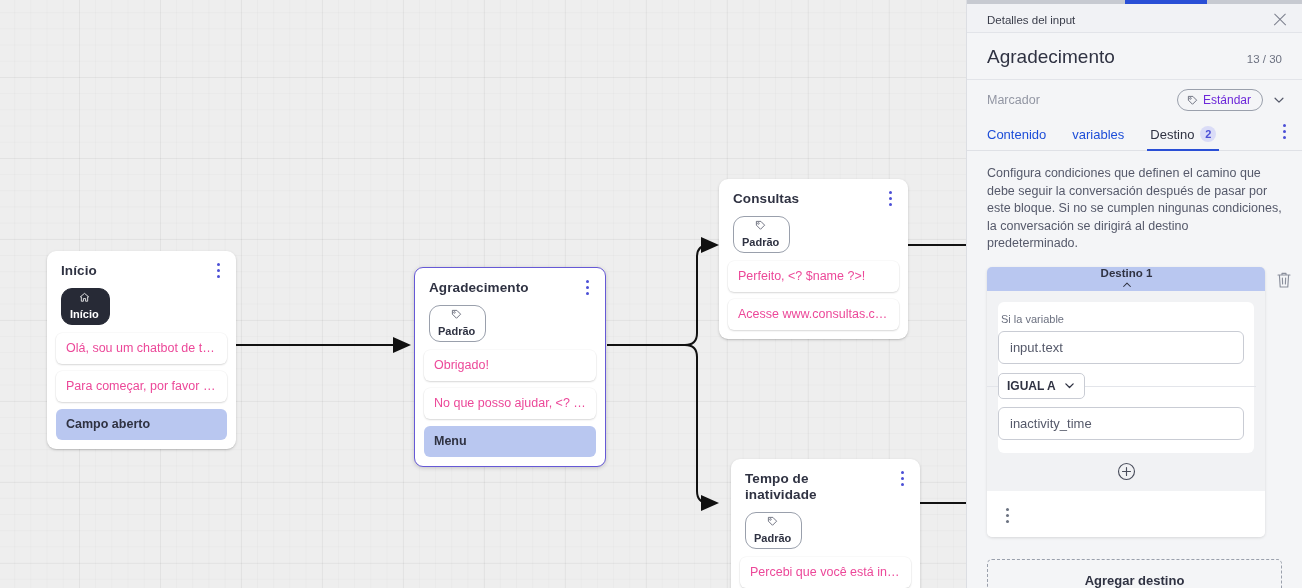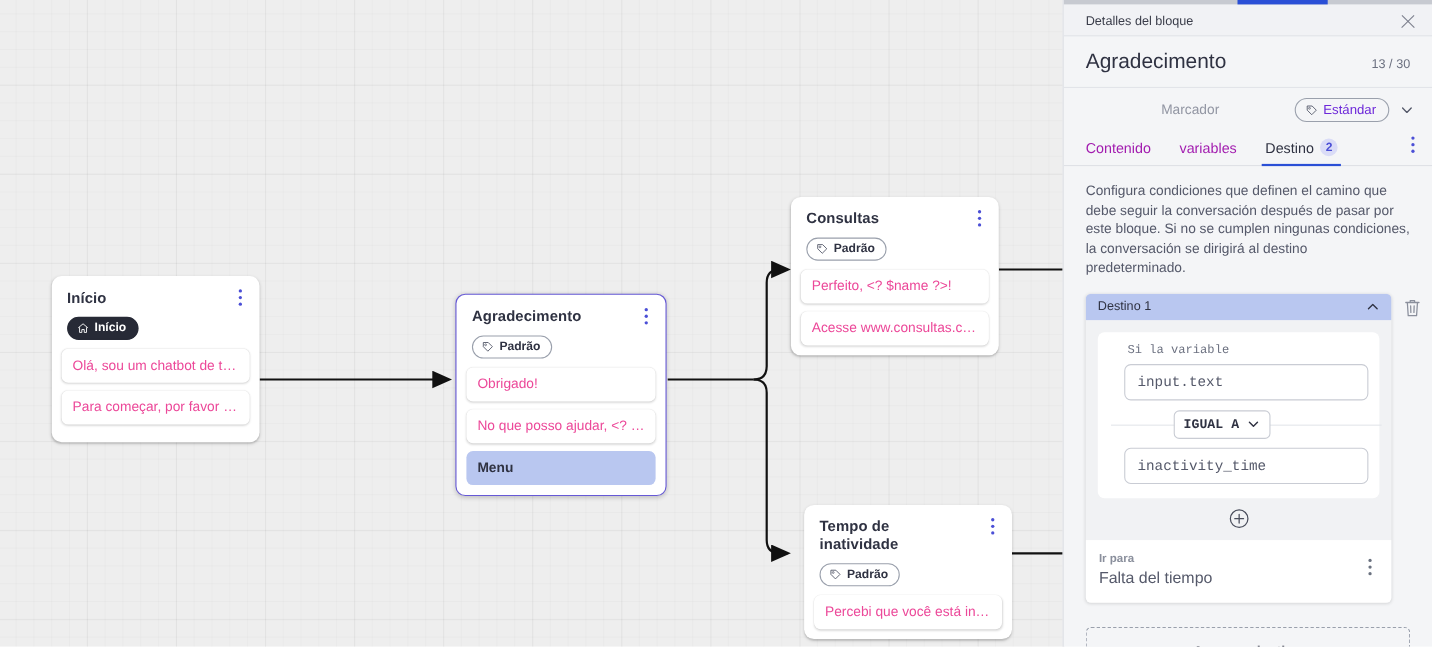--- a/index.html
+++ b/index.html
@@ -77,20 +77,21 @@
   .tag {
     display: inline-flex;
     align-items: center;
     gap: 5px;
     margin-top: 9px;
     padding: 3px 10px 3px 8px;
     border-radius: 11px;
     font-size: 11px;
     font-weight: 600;
     line-height: 13px;
+    flex-direction: column;
   }
   .tag.default {
     border: 1px solid #9aa0ac;
     color: #2f3242;
     background: #fff;
   }
   .tag.start {
     background: #272a36;
     color: #ffffff;
     border: 1px solid #272a36;
@@ -182,21 +183,20 @@
     color: #2f3242;
     flex: 1;
     font-weight: 400;
   }
   .counter { font-size: 11.5px; color: #6c7180; }
 
   .marcador-row {
     display: flex;
     align-items: center;
     padding: 9px 16px 9px 20px;
-    text-align: center;
   }
   .marcador-label { font-size: 12.5px; color: #9296a3; flex: 1; }
   .pill {
     display: inline-flex;
     align-items: center;
     gap: 5px;
     border: 1px solid #9aa0ac;
     border-radius: 12px;
     padding: 3px 11px 3px 9px;
     font-size: 12px;
@@ -213,21 +213,21 @@
   .tabs {
     display: flex;
     align-items: flex-end;
     padding: 0 12px 0 20px;
     border-bottom: 1px solid #dfe1e6;
     height: 31px;
     position: relative;
   }
   .tab {
     font-size: 13px;
-    color: #a21caf;
+    color: #1d4ed8;
     padding: 0 0 8px 0;
     margin-right: 26px;
     cursor: pointer;
     display: flex; align-items: center; gap: 6px;
     position: relative;
   }
   .tab.active { color: #2f3242; }
   .tab.active:after {
     content:"";
     position:absolute;
@@ -260,39 +260,39 @@
     width: 278px;
     overflow: hidden;
   }
   .dest-header {
     background: #b9c7f0;
     height: 24px;
     display: flex;
     align-items: center;
     padding: 0 10px 0 11px;
     font-size: 11.5px;
-    font-weight: 400;
-    color: #2f3242;
-    cursor: pointer;
+    font-weight: 700;
+    color: #2f3242;
+    cursor: pointer;
+    flex-direction: column;
   }
   .dest-header .lbl { flex: 1; }
   .trash {
     position: absolute;
     right: -6px; top: 4px;
     width: 16px; height: 18px;
     cursor: pointer;
   }
 
   .cond-box {
     background: #ffffff;
     border-radius: 6px;
     margin: 11px 11px 0 11px;
-    padding: 11px 10px 13px 24px;
-    position: relative;
-    font-family: Liberation Mono, monospace;
+    padding: 11px 10px 13px 0;
+    position: relative;
   }
   .cond-label { font-size: 11px; color: #6c7180; margin-bottom: 6px; padding-left:3px;}
   .field {
     border: 1px solid #c9ccd4;
     border-radius: 6px;
     background: #fff;
     height: 33px;
     display: flex; align-items: center;
     padding: 0 11px;
     font-size: 13px;
@@ -313,21 +313,20 @@
     gap: 7px;
     border: 1px solid #c9ccd4;
     border-radius: 5px;
     background: #fff;
     height: 26px;
     padding: 0 8px;
     font-size: 12px;
     font-weight: 700;
     color: #2f3242;
     cursor: pointer;
-    margin-left: 45px;
   }
   .plus-row {
     display: flex; justify-content: center;
     padding: 9px 0 10px 0;
   }
   .plus-btn { width: 19px; height: 19px; cursor: pointer; }
 
   .goto-box {
     background: #ffffff;
     padding: 10px 12px 12px 12px;
@@ -391,20 +390,21 @@
         <span class="tag start">
           <svg width="11" height="11" viewBox="0 0 16 16">
             <path d="M8 2 L14 7 L12.6 7 L12.6 13.4 L9.6 13.4 L9.6 9.6 L6.4 9.6 L6.4 13.4 L3.4 13.4 L3.4 7 L2 7 Z" fill="none" stroke="#ffffff" stroke-width="1.2" stroke-linejoin="round"></path>
           </svg>
           <span>Início</span>
         </span>
       </div>
       <div class="node-body">
         <div class="msg">Olá, sou um chatbot de teste!</div>
         <div class="msg">Para começar, por favor digite o ...</div>
+        <div class="msg highlight">Campo aberto</div>
       </div>
     </div>
 
     <div class="node selected" style="left:414px; top:267px; width:192px;">
       <div class="node-head">
         <div class="node-title">Agradecimento</div>
         <div class="kebab">
             <i></i>
             <i></i>
             <i></i>
@@ -469,21 +469,21 @@
 
   </div>
 
   <div id="panel">
 
     <div id="topbar">
       <div class="fill"></div>
     </div>
 
     <div class="panel-head">
-      <div class="t">Detalles del bloque</div>
+      <div class="t">Detalles del input</div>
       <div class="close-x"></div>
     </div>
 
     <div class="panel-title-row">
       <div class="panel-title">Agradecimento</div>
       <div class="counter">13 / 30</div>
     </div>
 
     <div class="marcador-row">
       <div class="marcador-label">Marcador</div>
@@ -546,24 +546,20 @@
         </div>
 
         <div class="plus-row">
           <svg class="plus-btn" viewBox="0 0 20 20">
             <circle cx="10" cy="10" r="8.4" fill="none" stroke="#4a4e5c" stroke-width="1.2"></circle>
             <path d="M10 5.8 L10 14.2 M5.8 10 L14.2 10" stroke="#4a4e5c" stroke-width="1.2" stroke-linecap="round"></path>
           </svg>
         </div>
 
         <div class="goto-box">
-          <div class="col">
-            <div class="goto-label">Ir para</div>
-            <div class="goto-value">Falta del tiempo</div>
-          </div>
           <div class="kebab gray">
               <i></i>
               <i></i>
               <i></i>
             </div>
         </div>
 
       </div>
 
       <svg class="trash" viewBox="0 0 16 18">

